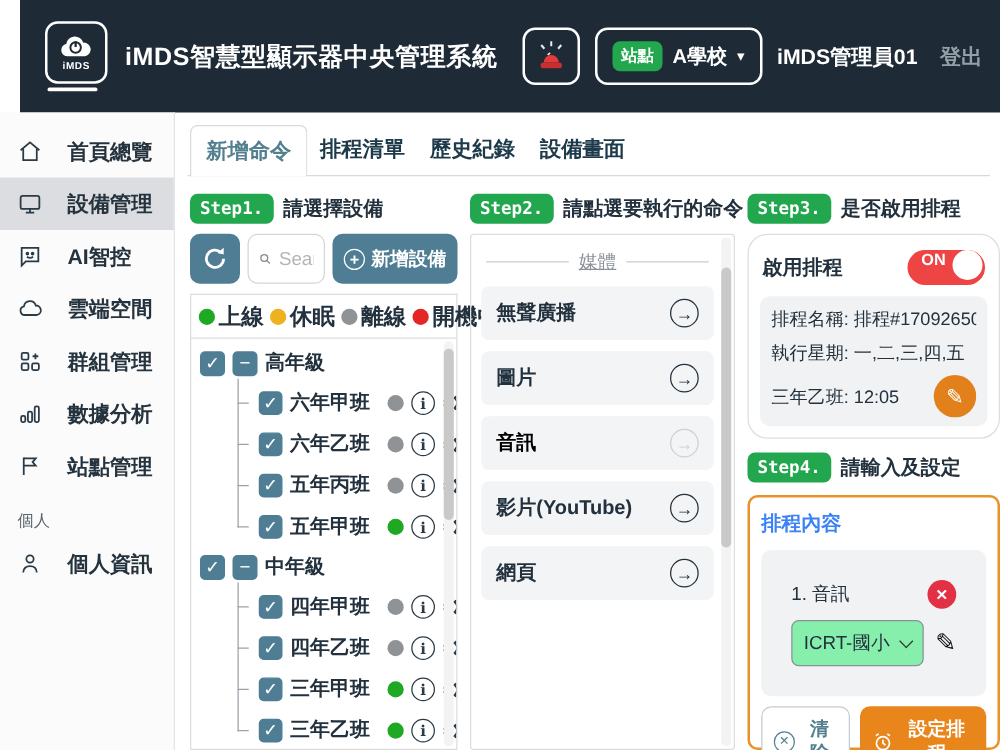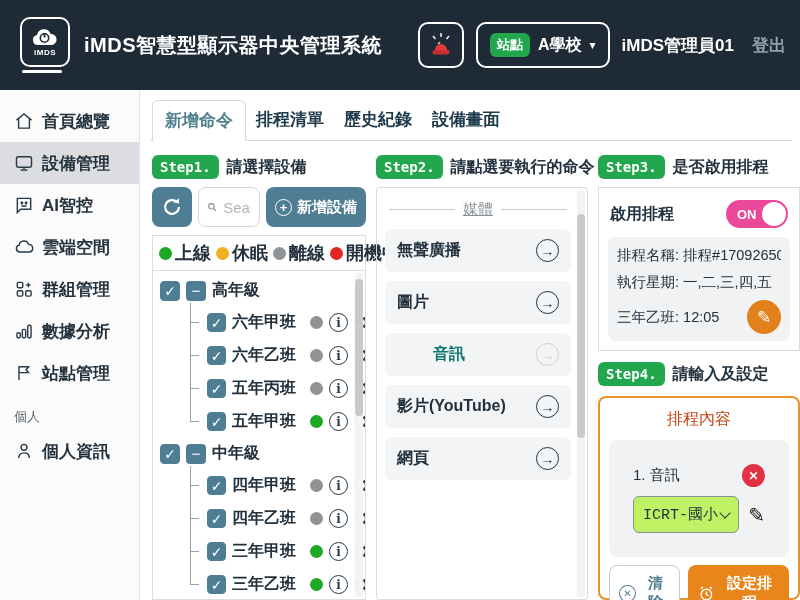--- a/index.html
+++ b/index.html
@@ -6,21 +6,21 @@
   html,body { width:800px; height:600px; }
   body {
     font-family:"Liberation Sans","DejaVu Sans",sans-serif;
     color:#22313d; background:#fff; overflow:hidden;
   }
   .app { width:800px; height:600px; display:flex; flex-direction:column; }
 
   
   .header {
     height:90px; background:#1e2b36; display:flex; align-items:center;
-    padding:0 14px; flex:0 0 auto;
+    padding:0 14px; flex:0 0 auto;margin-left:16px;
   }
   .logo-box {
     width:50px; height:50px; border:2px solid #fff; border-radius:10px;
     display:flex; flex-direction:column; align-items:center; justify-content:center;
     margin-left:6px;
   }
   .logo-sub { font-size:8px; color:#fff; font-weight:bold; letter-spacing:.5px; }
   .logo-underline { width:40px; height:3px; background:#fff; border-radius:2px; margin:3px auto 0 8px; }
   .logo-wrap { display:flex; flex-direction:column; align-items:center; }
   .app-title { color:#fff; font-size:20px; font-weight:bold; margin-left:14px; letter-spacing:.5px; }
@@ -44,21 +44,21 @@
 
   
   .body-row { flex:1; display:flex; min-height:0; }
 
   
   .sidebar {
     width:140px; background:#fbfbfb; border-right:1px solid #e4e4e4;
     padding-top:10px; flex:0 0 auto;
   }
   .nav-item {
-    height:42px; display:flex; align-items:center; gap:8px; padding-left:14px;
+    height:42px; display:flex; align-items:center; gap:20px; padding-left:14px;
     font-size:17px; font-weight:bold; color:#25333e; cursor:pointer;
   }
   .nav-item.selected { background:#dcdde0; }
   .nav-item svg { flex:0 0 auto; }
   .nav-section { font-size:13px; color:#5a646c; padding:14px 0 4px 14px; }
 
   
   .main { flex:1; padding:10px 8px 0 10px; min-width:0; display:flex; flex-direction:column; }
   .tabs { display:flex; border-bottom:1px solid #d9d9d9; padding-left:2px; }
   .tab {
@@ -149,61 +149,61 @@
   .cmd-row {
     background:#f3f4f6; border-radius:6px; display:flex; align-items:center;
     padding:10px 12px; margin-bottom:9px; cursor:pointer;
   }
   .cmd-label { font-size:16px; font-weight:bold; color:#22313d; }
   .cmd-arrow {
     margin-left:auto; width:23px; height:23px; border:1.6px solid #22313d; border-radius:50%;
     display:flex; align-items:center; justify-content:center; font-size:14px; color:#22313d;
   }
   .cmd-row.disabled { cursor:default; }
-  .cmd-row.disabled .cmd-label { color:#0f766e;margin-left:36px; }
+  .cmd-row.disabled .cmd-label { color:#000000; }
   .cmd-row.disabled .cmd-arrow { border-color:#ccd1d5; color:#ccd1d5; }
 
   
-  .sched-panel { border:1px solid #ddd; border-radius:0; padding:9px; }
+  .sched-panel { border:1px solid #ddd; border-radius:16px; padding:9px; }
   .toggle-row { display:flex; align-items:center; margin:3px 2px 9px 2px; }
   .toggle-label { font-size:16px; font-weight:bold; }
   .toggle {
-    margin-left:auto; width:62px; height:28px; background:#ec4899; border-radius:14px;
-    display:flex; align-items:center; cursor:pointer; position:relative;
+    margin-left:auto; width:62px; height:28px; background:#ef4444; border-radius:14px;
+    display:flex; cursor:pointer; position:relative;
   }
   .toggle-text { color:#fff; font-size:13px; font-weight:bold; margin-left:11px; }
   .toggle-knob {
     position:absolute; right:2px; width:24px; height:24px; background:#fff; border-radius:50%;
   }
   .sched-info { background:#f1f2f4; border-radius:8px; padding:9px 9px 7px 9px; font-size:14.5px; }
   .sched-line { margin-bottom:8px; white-space:nowrap; overflow:hidden; }
   .sched-last { display:flex; align-items:center; margin-bottom:0; }
   .edit-btn {
     margin-left:auto; width:34px; height:34px; border-radius:50%; background:#e2811c; border:none;
     color:#fff; font-size:17px; display:flex; align-items:center; justify-content:center; cursor:pointer;
   }
 
   
   .content-panel {
     border:2px solid #e8922a; border-radius:8px; padding:9px; flex:1; min-height:0;
     display:flex; flex-direction:column; margin-top:2px;
   }
-  .content-title { color:#c2410c; font-size:16px; font-weight:normal; text-align:center; margin:2px 0 10px 0; }
+  .content-title { color:#3b82f6; font-size:16px; font-weight:bold; text-align:left; margin:2px 0 10px 0; }
   .content-item { background:#f1f2f4; border-radius:8px; padding:24px; }
   .item-head { display:flex; align-items:center; margin-bottom:9px; }
   .item-label { font-size:15px; }
   .remove-btn {
     margin-left:auto; width:23px; height:23px; border-radius:50%; background:#e23144; border:none;
     color:#fff; font-size:12px; font-weight:bold; display:flex; align-items:center; justify-content:center;
     cursor:pointer;
   }
   .select-row { display:flex; align-items:center; gap:9px; }
   .select-box {
-    flex:1; background:#bef264; border:1px solid #8a9197; border-radius:6px; padding:8px 9px;
-    font-size:15px; display:flex; align-items:center; cursor:pointer;font-family:Liberation Mono, monospace;
+    flex:1; background:#86efac; border:1px solid #8a9197; border-radius:6px; padding:8px 9px;
+    font-size:15px; display:flex; align-items:center; cursor:pointer;
   }
   .select-caret {
     margin-left:auto; width:8px; height:8px; border-right:1.8px solid #333; border-bottom:1.8px solid #333;
     transform:rotate(45deg); margin-top:-4px;
   }
   .pencil-icon { font-size:20px; color:#111; cursor:pointer; }
   .panel-actions { margin-top:auto; display:flex; justify-content:flex-end; gap:8px; padding-top:8px; }
   .clear-btn {
     background:#fff; border:1.5px solid #c3ccd2; border-radius:8px; color:#53808f;
     font-size:15px; font-weight:bold; display:flex; align-items:center; gap:5px; padding:8px 9px;

